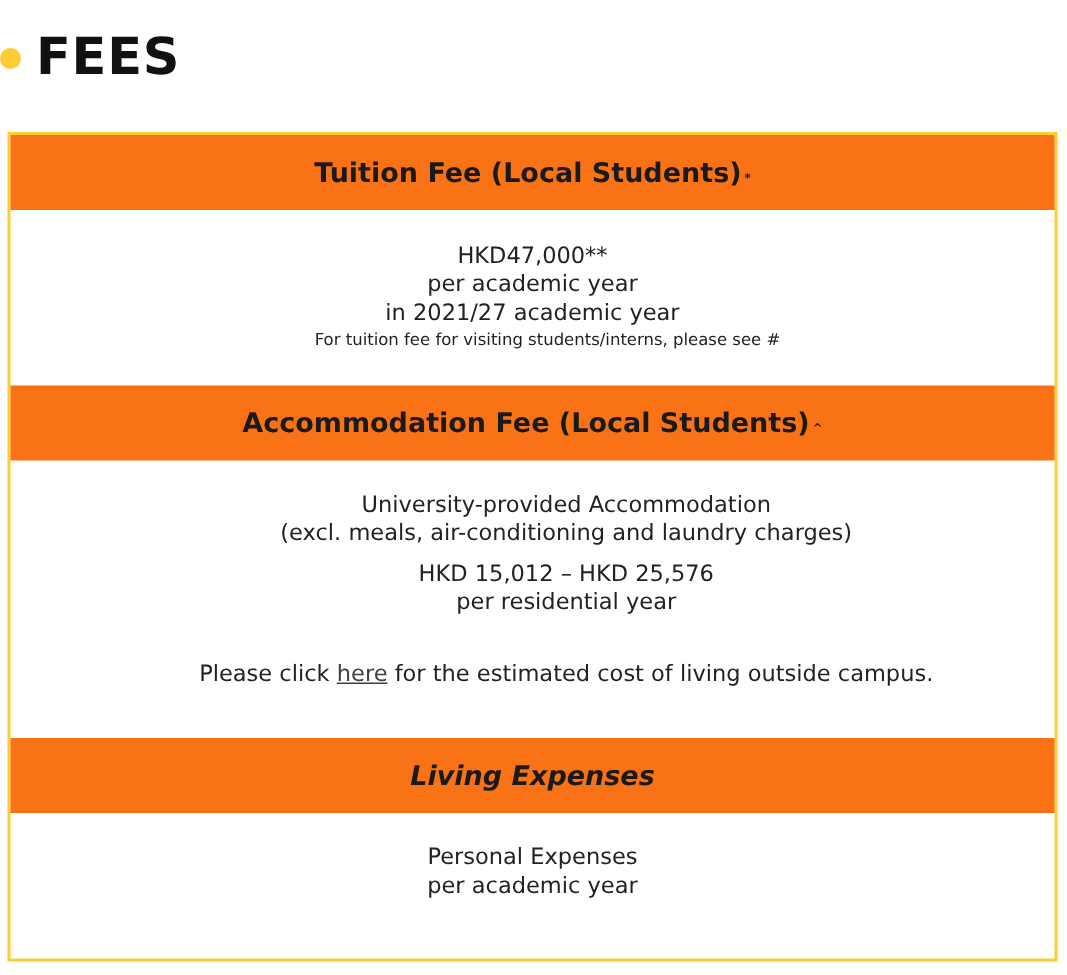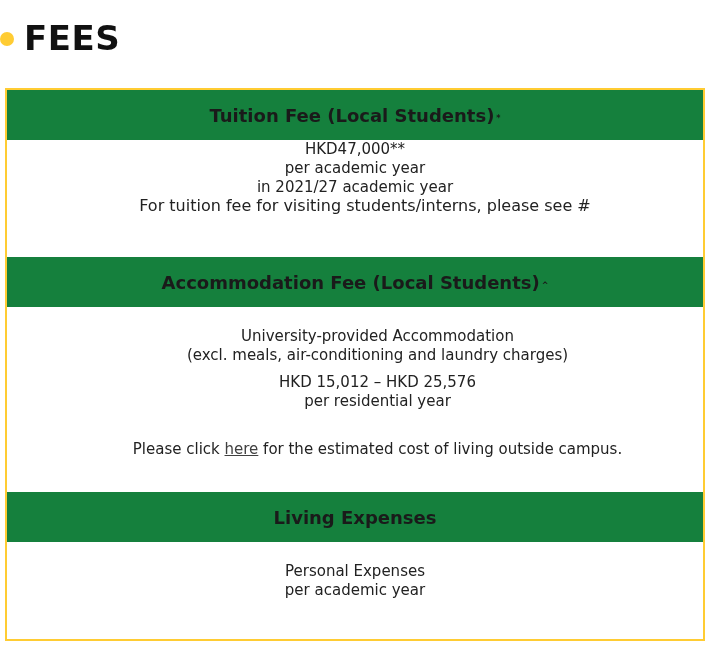--- a/index.html
+++ b/index.html
@@ -17,33 +17,33 @@
       background: #FFCC33; margin-right: 10px; margin-top: 2px;
     }
     .title {
       font-size: 34px; font-weight: bold; color: #111111; letter-spacing: 0.5px;
     }
     .box {
       position: absolute; left: 5px; top: 88px; width: 696px; height: 549px;
       border: 2px solid #FFCC33;
     }
     .hdr {
-      background: #15803d; text-align: center; font-weight: bold;
+      background: #f97316; text-align: center; font-weight: bold;
       font-size: 18px; color: #1a1a1a;
       display: flex; align-items: center; justify-content: center;
     }
     .hdr sup { font-size: 8px; font-weight: bold; margin-left: 2px; position: relative; top: 3px; }
     .body { text-align: center; font-size: 15px; line-height: 19px; color: #222; }
-    .small { font-size: 16px; line-height: 18px; margin-left: 20px; }
+    .small { font-size: 11px; line-height: 18px; margin-left: 20px; }
     a.link { color: #404040; text-decoration: underline; }
     #h1 { height: 50px; }
-    #b1 { height: 117px; padding-top: 0; box-sizing: border-box; display:flex; flex-direction:column; }
+    #b1 { height: 117px; padding-top: 0; box-sizing: border-box; display:flex; flex-direction:column; justify-content:center; }
     #h2 { height: 50px; }
     #b2 { height: 185px; box-sizing: border-box; padding-top: 20px; margin-left: 45px; }
-    #h3 { height: 50px; }
+    #h3 { height: 50px; font-style: italic; }
     #b3 { height: 97px; box-sizing: border-box; padding-top: 20px; text-align: center; }
     .gap { height: 8px; }
     .gap2 { height: 29px; }
   </style>
 </head>
 <body>
 
 <div class="title-row">
   <span class="dot"></span>
   <span class="title">FEES</span>

